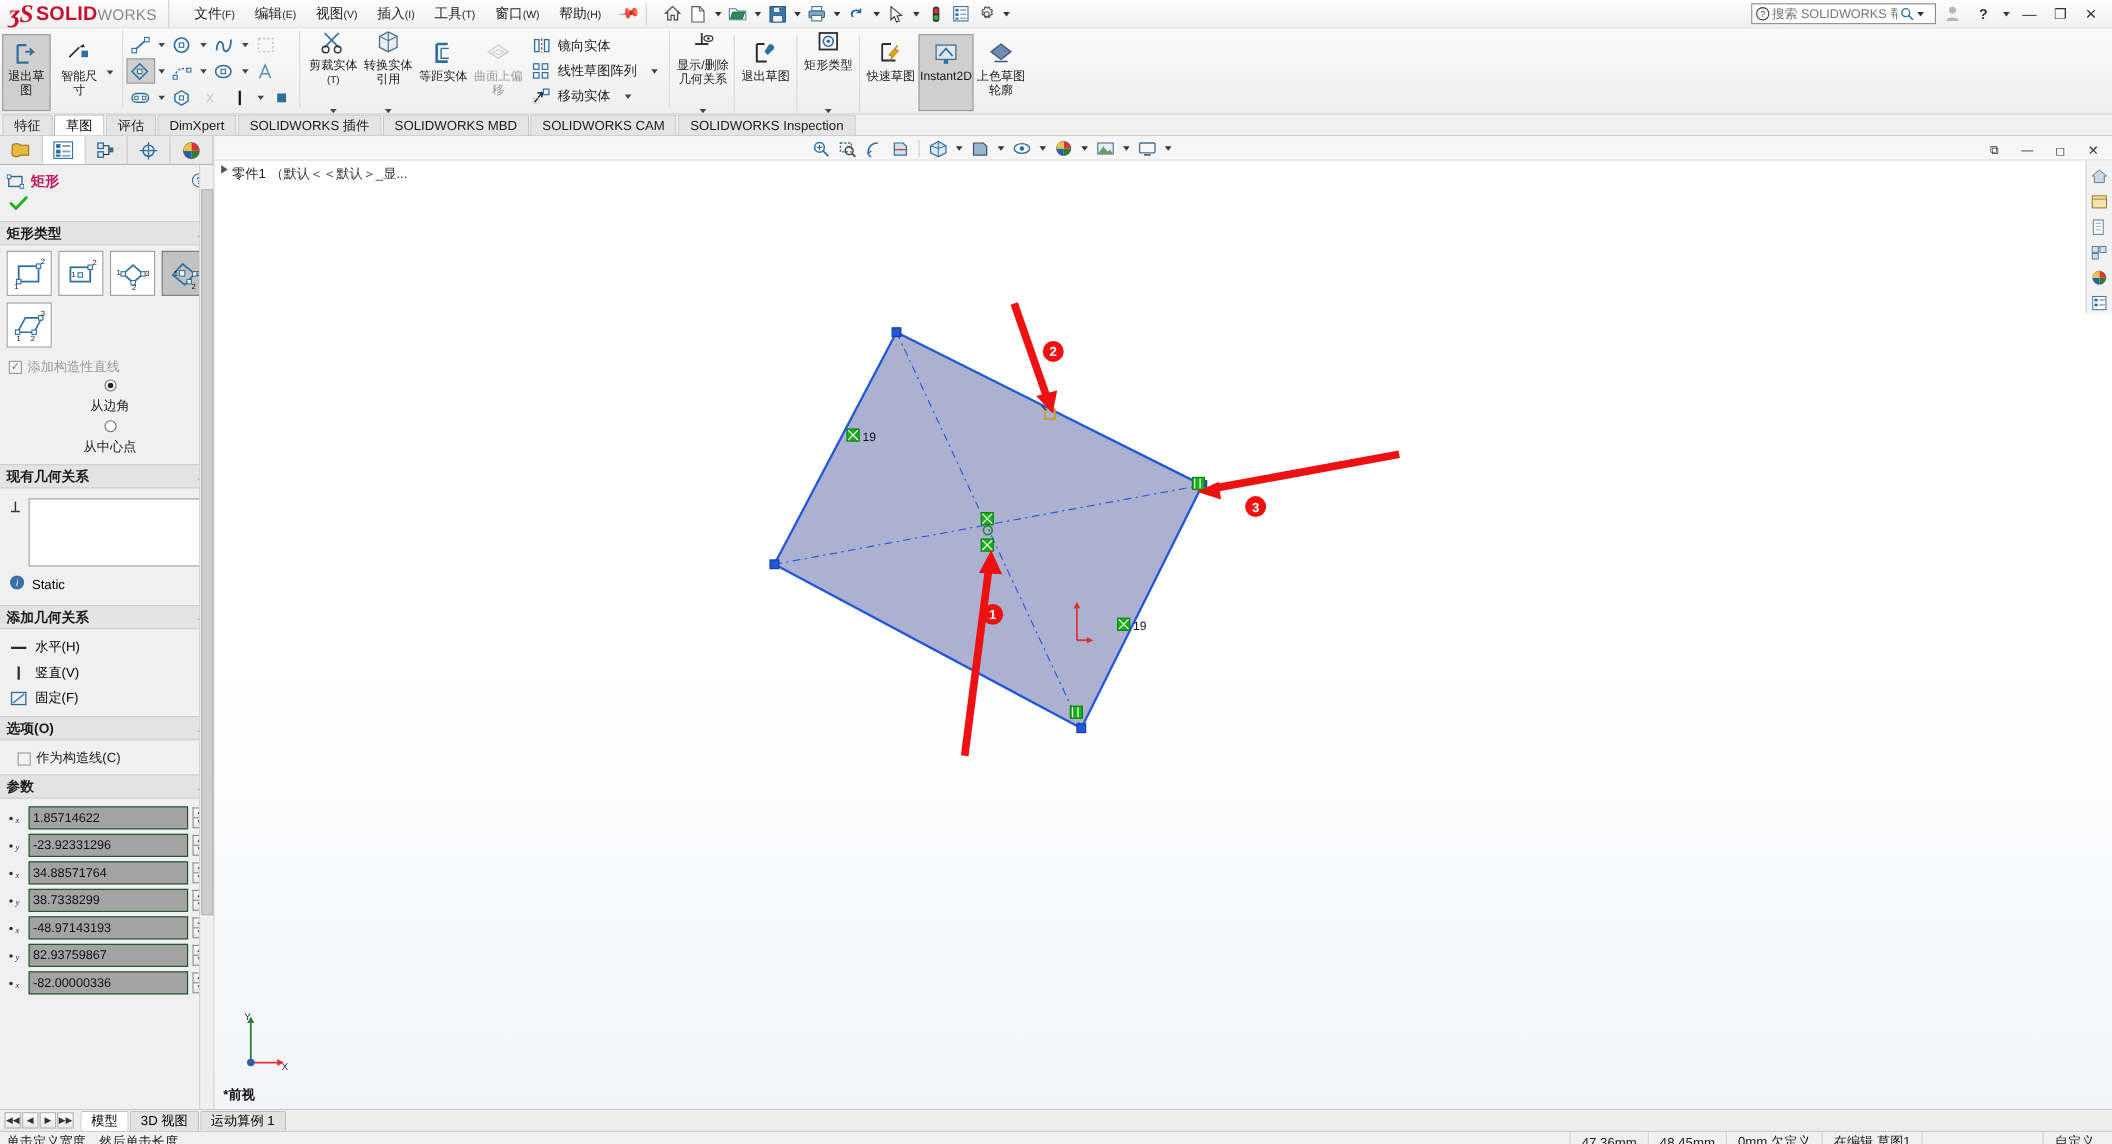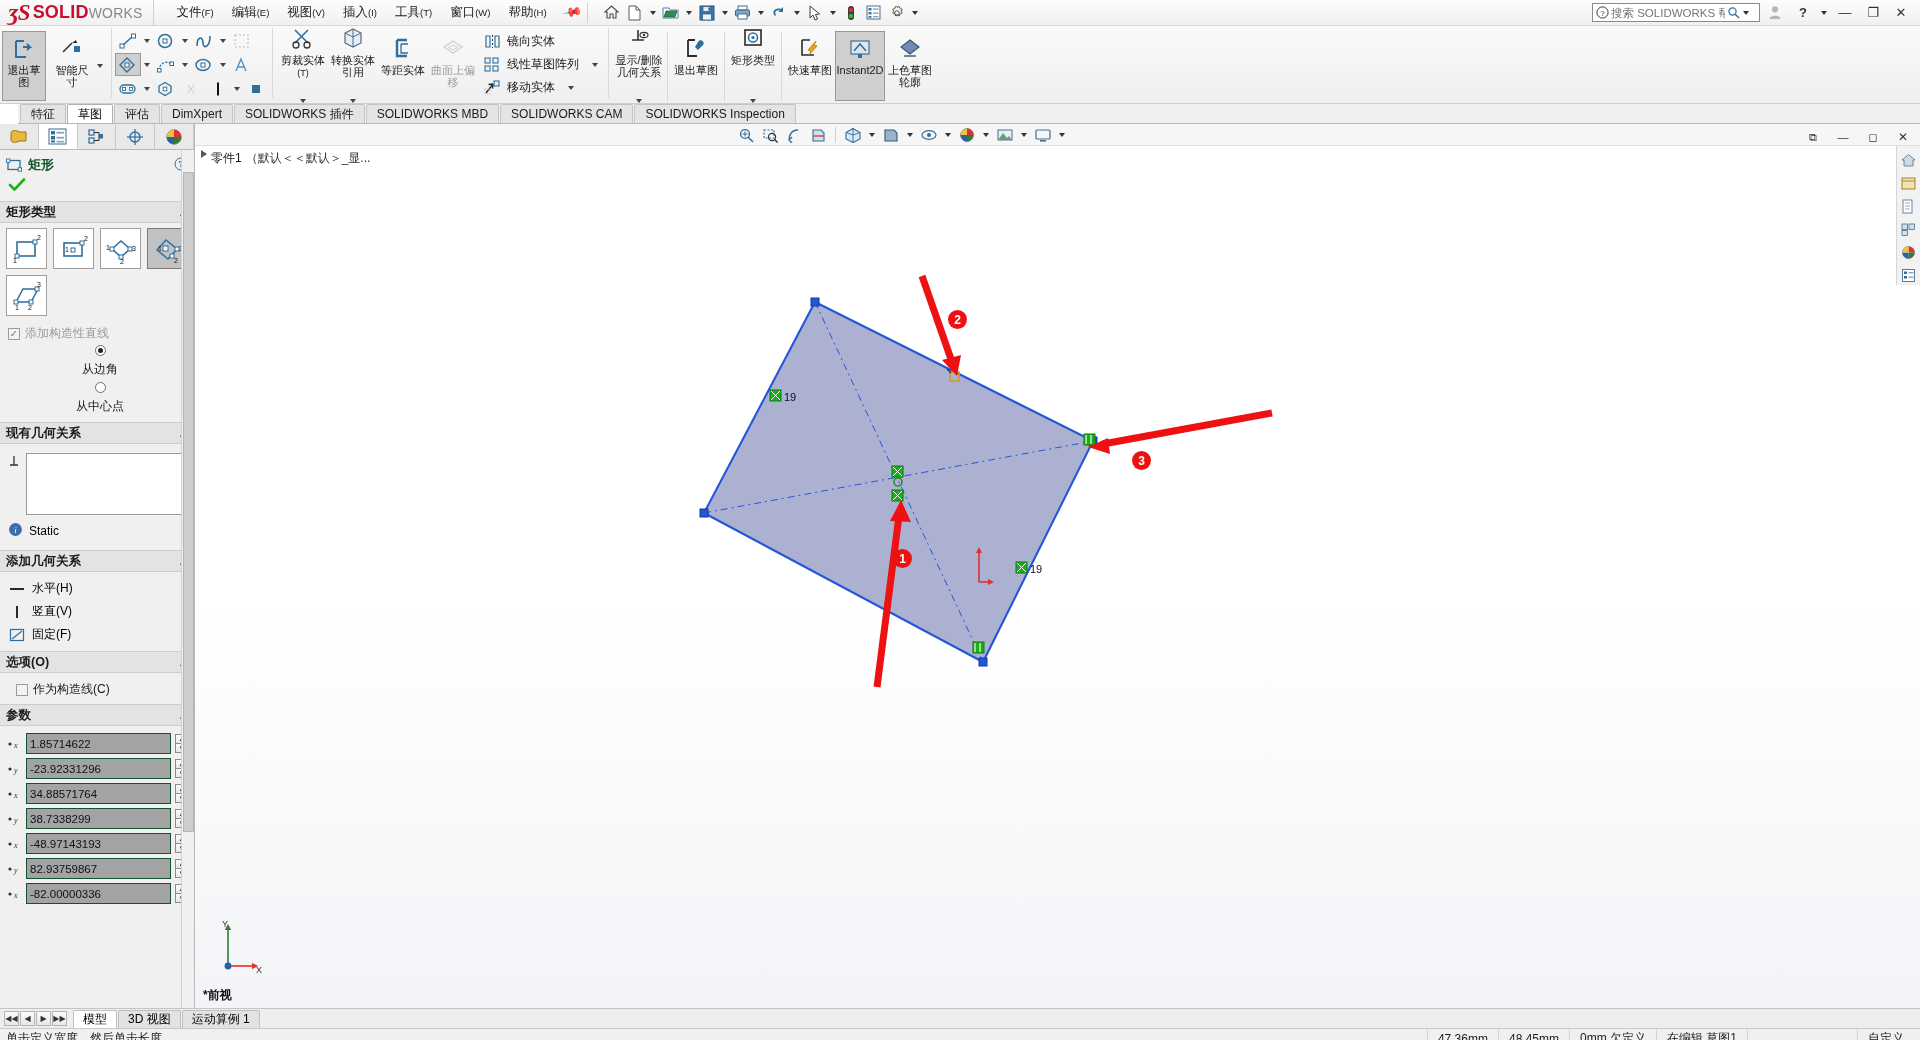--- a/index.html
+++ b/index.html
@@ -106,21 +106,21 @@
     border-right: 3.5px solid transparent; border-top: 4px solid #444;
   }
   .list-group { display: flex; flex-direction: column; padding-top: 5px; gap: 2px; font-family: Liberation Mono, monospace; }
   .list-item { display: flex; align-items: center; height: 21px; padding: 0 3px; cursor: default; border: 1px solid transparent;}
   .list-item .lbl { font-size: 12px; color: #1a1a1a; margin-left: 6px; white-space: nowrap;}
   .list-item .ldrop { margin-left: 10px; }
 
   
   #cmdtabs {
     height: 20px; background: #f0f0f0; display: flex; align-items: flex-end;
-    border-bottom: 1px solid #b8b8b8; padding-left: 2px; margin-left: 18px;
+    border-bottom: 1px solid #b8b8b8; padding-left: 2px;
   }
   .ctab {
     height: 19px; padding: 0 10px; font-size: 12px; color: #1a1a1a;
     display: flex; align-items: center; border: 1px solid #c4c4c4;
     border-bottom: none; background: #e4e4e4; margin-right: 1px; cursor: default;
     border-radius: 2px 2px 0 0;
   }
   .ctab.active { background: #ffffff; border-color: #b0b0b0; color: #000; }
 
   
@@ -132,21 +132,21 @@
     display: flex; flex-direction: column; position: relative;
   }
   .pm-tabs { display: flex; height: 26px; background: #e9e9e9; border-bottom: 1px solid #b9b9b9; }
   .pm-tab {
     flex: 1; display: flex; align-items: center; justify-content: center;
     border-right: 1px solid #c8c8c8; cursor: default;
   }
   .pm-tab.active { background: #ffffff; border-bottom: 1px solid #fff; }
   .pm-title {
     display: flex; align-items: center; gap: 6px; padding: 6px 6px 2px 6px;
-    font-size: 13px; font-weight: bold; color: #14532d;
+    font-size: 13px; font-weight: bold; color: #be185d;
   }
   .pm-title .help { margin-left: auto; }
   .pm-ok { padding: 2px 8px 6px 8px; }
   .sect-head {
     display: flex; align-items: center; height: 22px; padding: 0 6px;
     background: #e3e3e3; border-top: 1px solid #cdcdcd; border-bottom: 1px solid #cdcdcd;
     font-size: 12.5px; font-weight: bold; color: #1a1a1a; cursor: default;
   }
   .sect-head .chev { margin-left: auto; color: #555; font-size: 10px; }
   .sect-body { padding: 5px 6px; }

